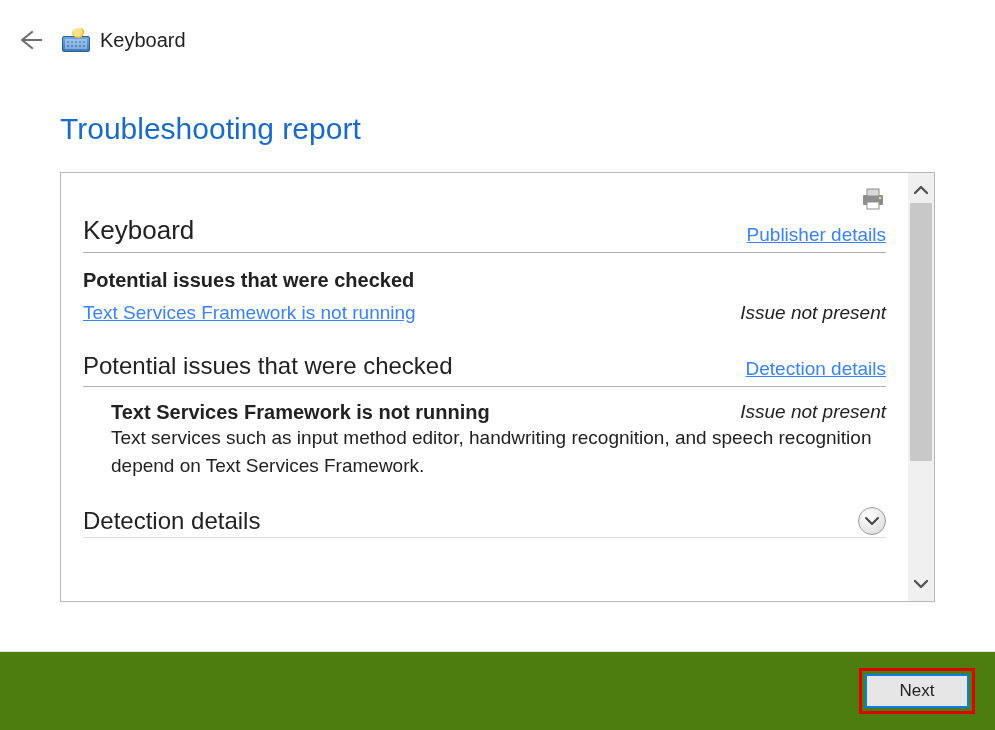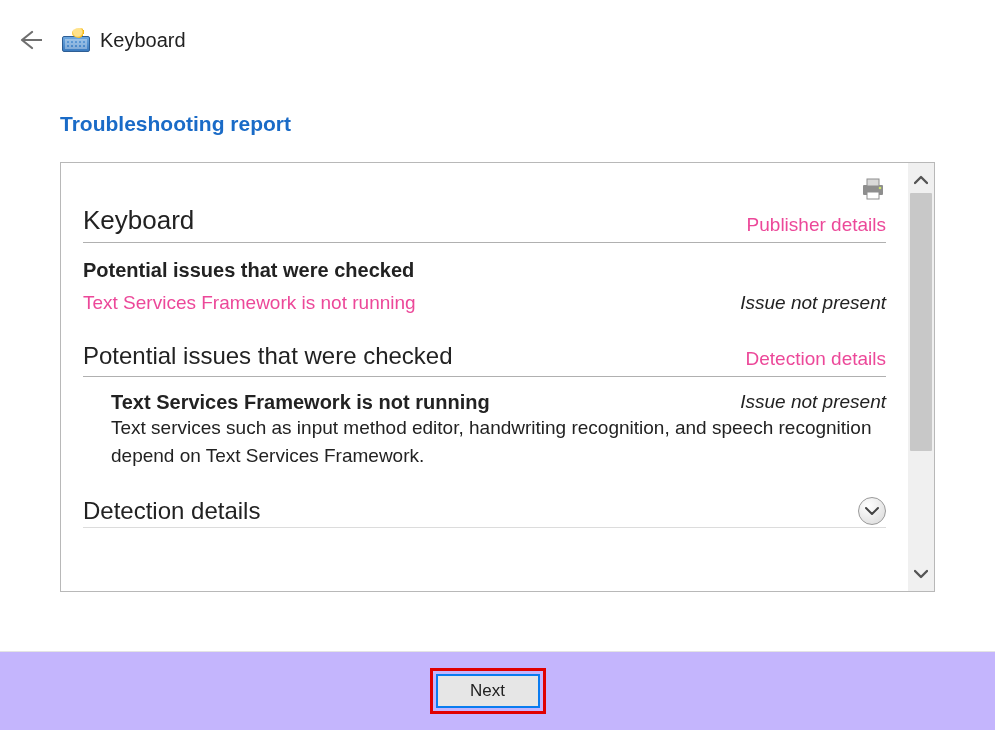--- a/index.html
+++ b/index.html
@@ -77,22 +77,22 @@
   }
   
   .main {
     padding: 0 60px 0 60px;
     flex: 1;
     display:flex;
     flex-direction:column;
   }
   .page-title {
     color: #1a6bc7;
-    font-size: 21px;
-    font-weight: 700;
+    font-size: 30px;
+    font-weight: 400;
     margin: 56px 0 26px 0;
   }
   
   .report-wrap {
     display:flex;
     border:1px solid #b8b8b8;
     width: 100%;
     box-sizing:border-box;
     height: 430px;
     background:#fff;
@@ -119,23 +119,24 @@
     border-bottom:1px solid #b0b0b0;
     padding-bottom:6px;
     margin-top:2px;
   }
   .section-head .h {
     font-size:26px;
     font-weight:400;
     color:#222;
   }
   .link {
-    color:#ec4899;
+    color:#3b82f6;
     font-size:19px;
     cursor:pointer;
+    text-decoration:underline;
   }
   .bold {
     font-weight:700;
     font-size:20px;
     margin-top:16px;
   }
   .issue-row {
     display:flex;
     justify-content:space-between;
     align-items:center;
@@ -219,26 +220,26 @@
   }
   .sb-thumb {
     position:absolute;
     top:0; left:2px; right:2px;
     height:70%;
     background:#c8c8c8;
     border-radius:1px;
   }
   
   .footer {
-    background:#c4b5fd;
+    background:#4d7c0f;
     border-top:1px solid #e4e4e4;
     height:78px;
     display:flex;
     align-items:center;
-    justify-content:center;
+    justify-content:flex-end;
     gap:28px;
     padding-right:20px;
     margin-top:auto;
   }
   .btn {
     min-width:104px;
     height:34px;
     background:#e6e6e6;
     border:1px solid #a9a9a9;
     font-size:17px;

